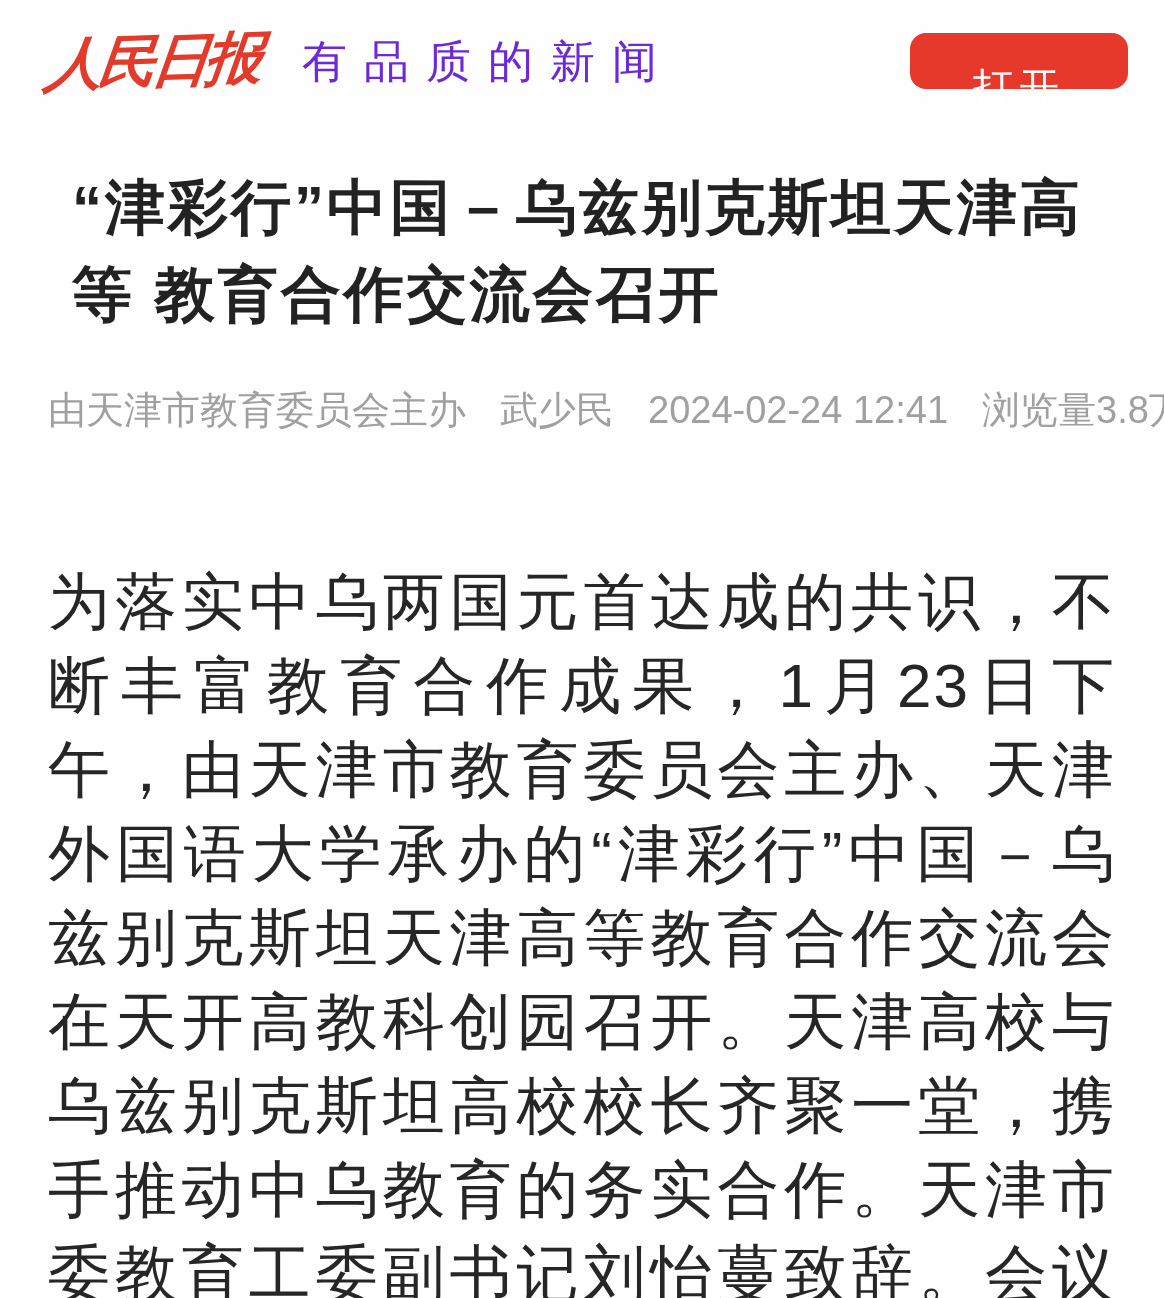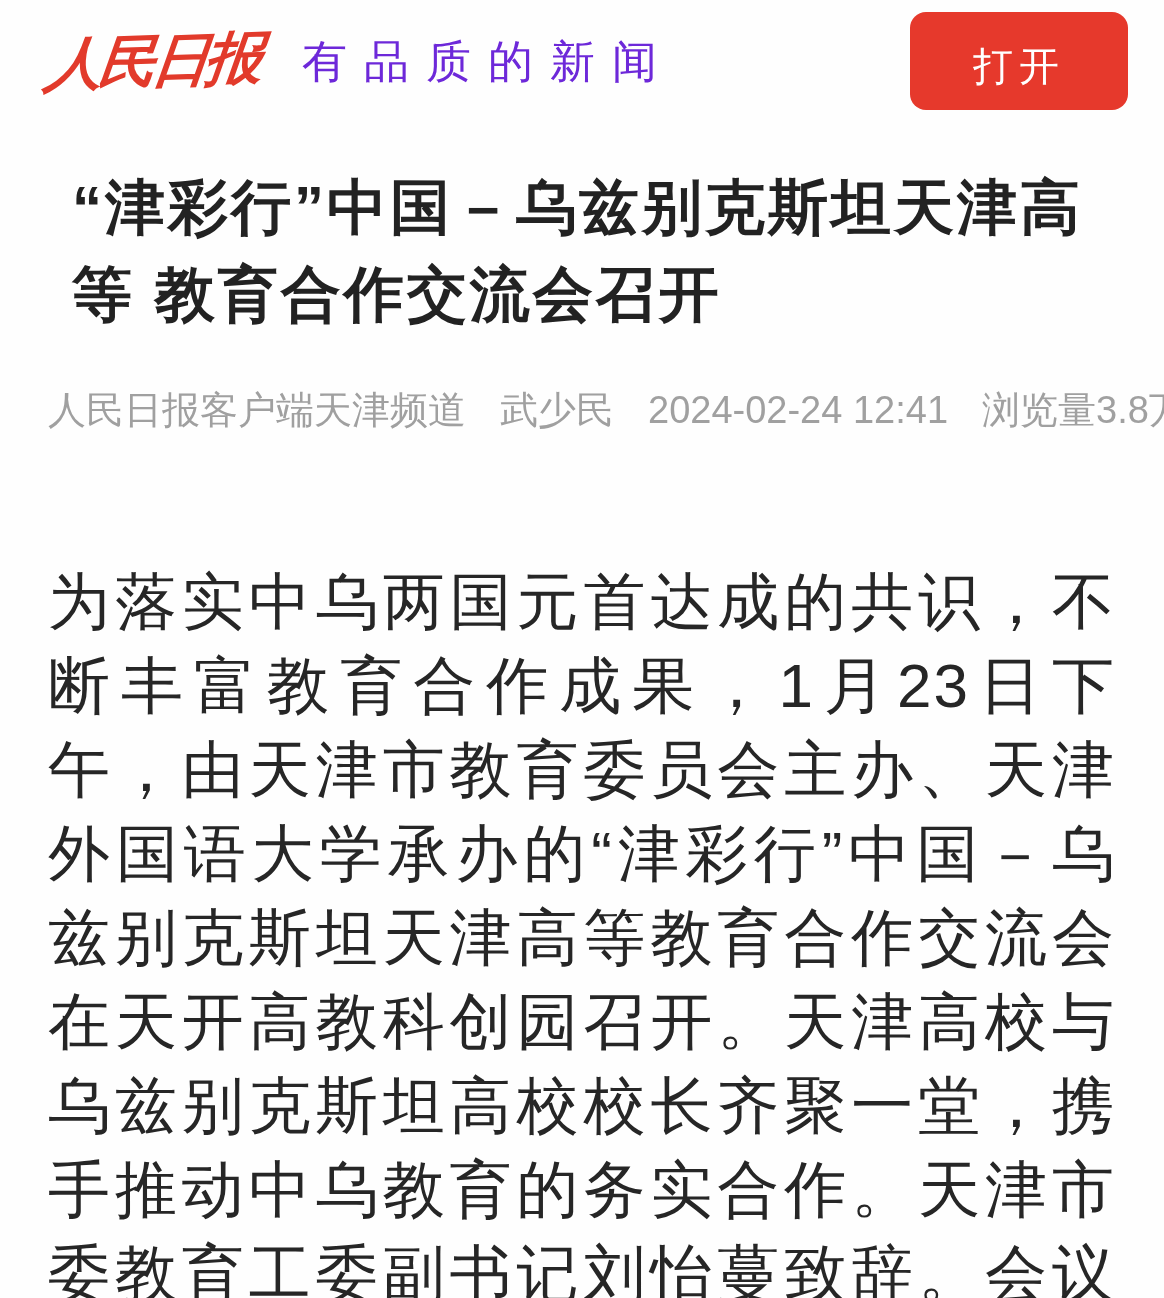--- a/index.html
+++ b/index.html
@@ -43,21 +43,21 @@
     color: #6d28d9;
     letter-spacing: 17px;
     white-space: nowrap;
     line-height: 1;
     flex: 0 0 auto;
   }
   .banner-spacer { flex: 1 1 auto; }
   .open-btn {
     flex: 0 0 auto;
     width: 218px;
-    height: 98px;
+    height: 56px;
     background: #e6392c;
     color: #ffffff;
     border: none;
     border-radius: 16px;
     font-size: 40px;
     font-family: "Liberation Sans", sans-serif;
     letter-spacing: 6px;
     text-align: center;
     line-height: 76px;
     padding: 16px;
@@ -103,21 +103,21 @@
   <header class="app-banner">
     <div class="logo">人民日报</div>
     <div class="tagline">有品质的新闻</div>
     <div class="banner-spacer"></div>
     <button class="open-btn">打开</button>
   </header>
 
   <h1 class="article-title">“津彩行”中国－乌兹别克斯坦天津高等 教育合作交流会召开</h1>
 
   <div class="meta-row">
-    <span class="meta-item">人民日报客户端天津频道</span>
+    <span class="meta-item">由天津市教育委员会主办</span>
     <span class="meta-item">武少民</span>
     <span class="meta-item">2024-02-24 12:41</span>
     <span class="meta-item">浏览量3.8万</span>
   </div>
 
   <p class="article-body">为落实中乌两国元首达成的共识，不断丰富教育合作成果，1月23日下午，由天津市教育委员会主办、天津外国语大学承办的“津彩行”中国－乌兹别克斯坦天津高等教育合作交流会在天开高教科创园召开。天津高校与乌兹别克斯坦高校校长齐聚一堂，携手推动中乌教育的务实合作。天津市委教育工委副书记刘怡蔓致辞。会议由天津外国语大学党委书记周红蕾主持。</p>
 
 </div>
 
 </body></html>

